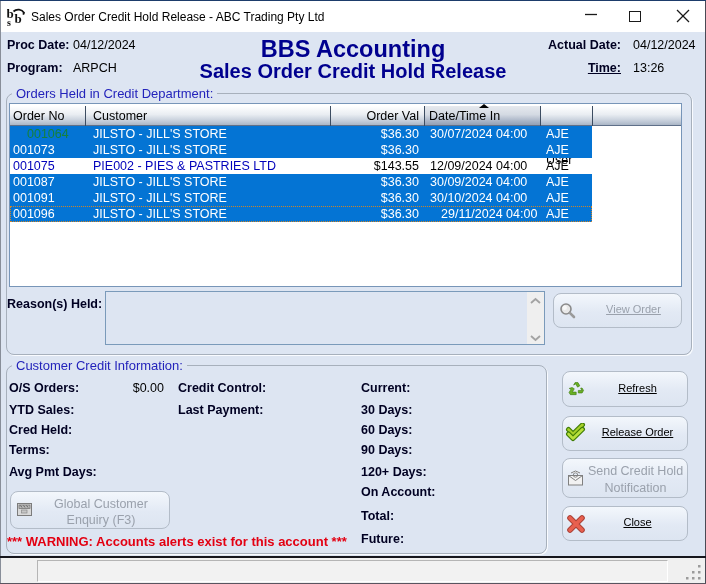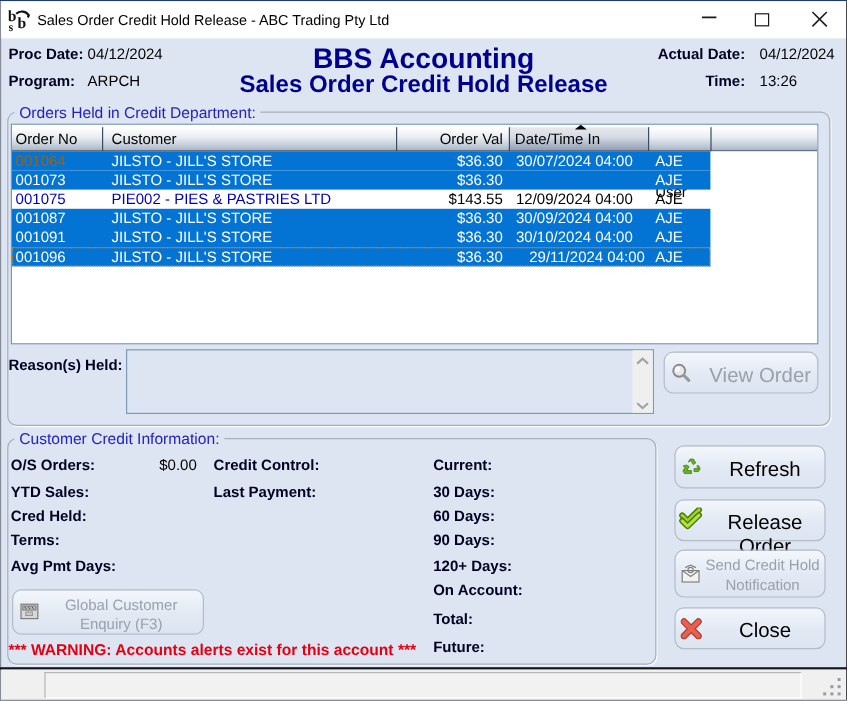--- a/index.html
+++ b/index.html
@@ -7,21 +7,21 @@
   body { font-family:"Liberation Sans", sans-serif; position:relative; background:#dde5f2; }
   .abs { position:absolute; }
   .b { font-weight:bold; }
   .navy { color:#00008f; }
   .lbl { font-weight:bold; color:#000022; font-size:12.5px; }
   .val { font-size:12.5px; color:#000; }
   .grp { border:1px solid #a7b0bc; border-radius:8px; box-shadow:1px 1px 0 rgba(250,252,255,.95); }
   .grplab { font-size:13px; color:#2323bb; background:#dde5f2; padding:0 4px; }
   .btn { border:1px solid #b3bcc8; border-radius:8px;
          background:linear-gradient(#f3f7fc,#e2e9f4 55%,#dde5f1); }
-  .btntext { font-size:17px; color:#000; }
+  .btntext { font-size:11px; color:#000;text-decoration:underline; }
   .dis { color:#9aa1ac; }
   .cell { font-size:12.5px; height:16px; line-height:16px; }
   .hcell { font-size:12.5px; height:20px; line-height:21px; color:#000; }
 </style>
 </head>
 <body>
 
 <div class="abs" style="left:0;top:0;width:706px;height:1px;background:#1d3c6b;"></div>
 <div class="abs" style="left:0;top:1px;width:1px;height:582px;background:#888e99;"></div>
 <div class="abs" style="right:0;top:1px;width:1px;height:582px;background:#4a4a55;"></div>
@@ -47,21 +47,21 @@
 </svg>
 
 <div class="abs lbl" style="left:7px;top:38px;">Proc Date:</div>
 <div class="abs val" style="left:73px;top:38px;">04/12/2024</div>
 <div class="abs lbl" style="left:7px;top:61px;">Program:</div>
 <div class="abs val" style="left:73px;top:61px;">ARPCH</div>
 <div class="abs b navy" style="left:0;top:36px;width:706px;text-align:center;font-size:23.5px;">BBS Accounting</div>
 <div class="abs b navy" style="left:0;top:60px;width:706px;text-align:center;font-size:20px;">Sales Order Credit Hold Release</div>
 <div class="abs lbl" style="left:541px;top:38px;width:80px;text-align:right;">Actual Date:</div>
 <div class="abs val" style="left:633px;top:38px;">04/12/2024</div>
-<div class="abs lbl" style="left:541px;top:61px;width:80px;text-align:right;">Time:</div>
+<div class="abs lbl" style="left:541px;top:61px;width:80px;text-align:right;text-decoration:underline;">Time:</div>
 <div class="abs val" style="left:633px;top:61px;">13:26</div>
 
 <div class="abs grp" style="left:6px;top:93px;width:686px;height:262px;"></div>
 <div class="abs grplab" style="left:12px;top:86px;">Orders Held in Credit Department:</div>
 
 <div class="abs" style="left:9px;top:103px;width:673px;height:184px;background:#fff;border:1px solid #7795b8;"></div>
 
 <div class="abs" style="left:10px;top:106px;width:671px;height:20px;background:linear-gradient(#ffffff,#e9edf2 45%,#c3ccd9 80%,#aab6c6);border-bottom:1px solid #5f7089;"></div>
 <div class="abs" style="left:425px;top:106px;width:115px;height:20px;background:linear-gradient(#e6e9ee,#d4dae3 45%,#a8b3c5 80%,#93a0b5);border-bottom:1px solid #5f7089;"></div>
 
@@ -73,21 +73,21 @@
 
 <div class="abs hcell" style="left:13px;top:106px;">Order No</div>
 <div class="abs hcell" style="left:93px;top:106px;">Customer</div>
 <div class="abs hcell" style="left:330px;top:106px;width:89px;text-align:right;">Order Val</div>
 <div class="abs hcell" style="left:429px;top:106px;">Date/Time In</div>
 <div class="abs hcell" style="left:546px;top:106px;margin-top:44px;">User</div>
 
 <div class="abs" style="left:479px;top:104px;width:0;height:0;border-left:5px solid transparent;border-right:5px solid transparent;border-bottom:4px solid #000;"></div>
 
 <div class="abs" style="left:10px;top:126px;width:582px;height:16px;background:#0474d4;"></div>
-<div class="abs cell" style="left:13px;top:126px;color:#a16207;text-align:center;">001064</div>
+<div class="abs cell" style="left:27px;top:126px;color:#15803d;text-align:center;">001064</div>
 <div class="abs cell" style="left:93px;top:126px;color:#fff;">JILSTO - JILL'S STORE</div>
 <div class="abs cell" style="left:330px;top:126px;width:89px;text-align:right;color:#fff;">$36.30</div>
 <div class="abs cell" style="left:430px;top:126px;color:#fff;">30/07/2024 04:00</div>
 <div class="abs cell" style="left:546px;top:126px;color:#fff;">AJE</div>
 <div class="abs" style="left:10px;top:142px;width:582px;height:16px;background:#0474d4;"></div>
 <div class="abs cell" style="left:13px;top:142px;color:#fff;">001073</div>
 <div class="abs cell" style="left:93px;top:142px;color:#fff;">JILSTO - JILL'S STORE</div>
 <div class="abs cell" style="left:330px;top:142px;width:89px;text-align:right;color:#fff;">$36.30</div>
 <div class="abs cell" style="left:430px;top:142px;color:#fff;margin-top:44px;">30/08/2024 04:00</div>
 <div class="abs cell" style="left:546px;top:142px;color:#fff;">AJE</div>

